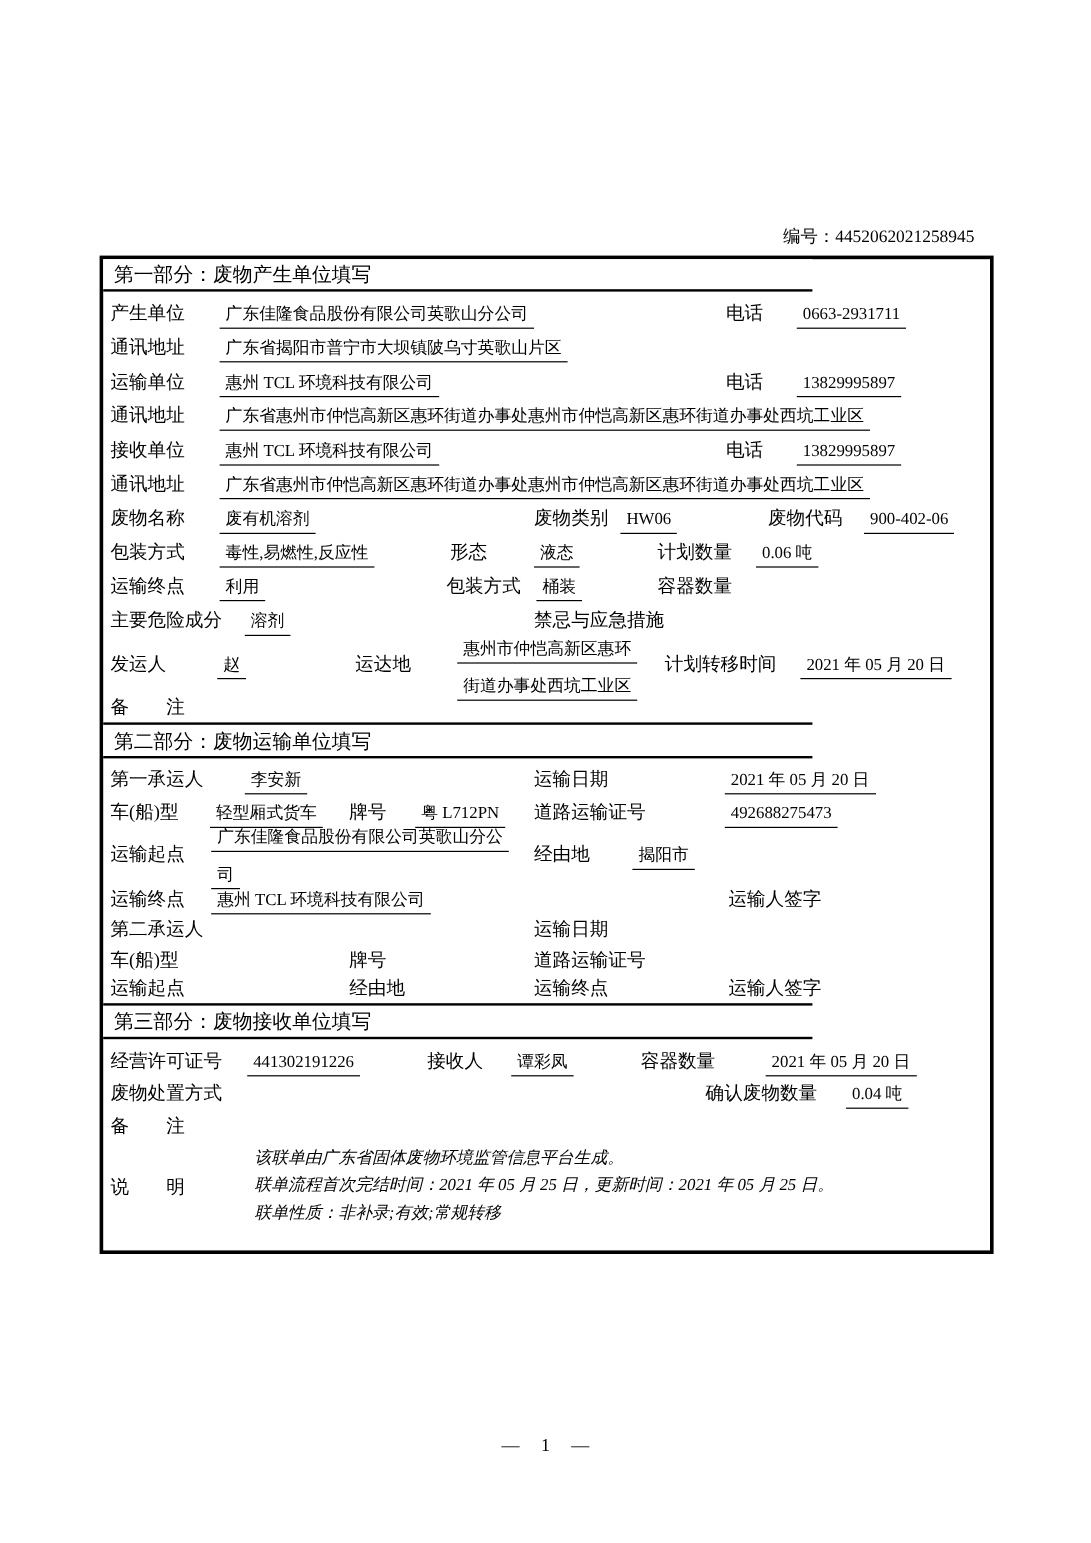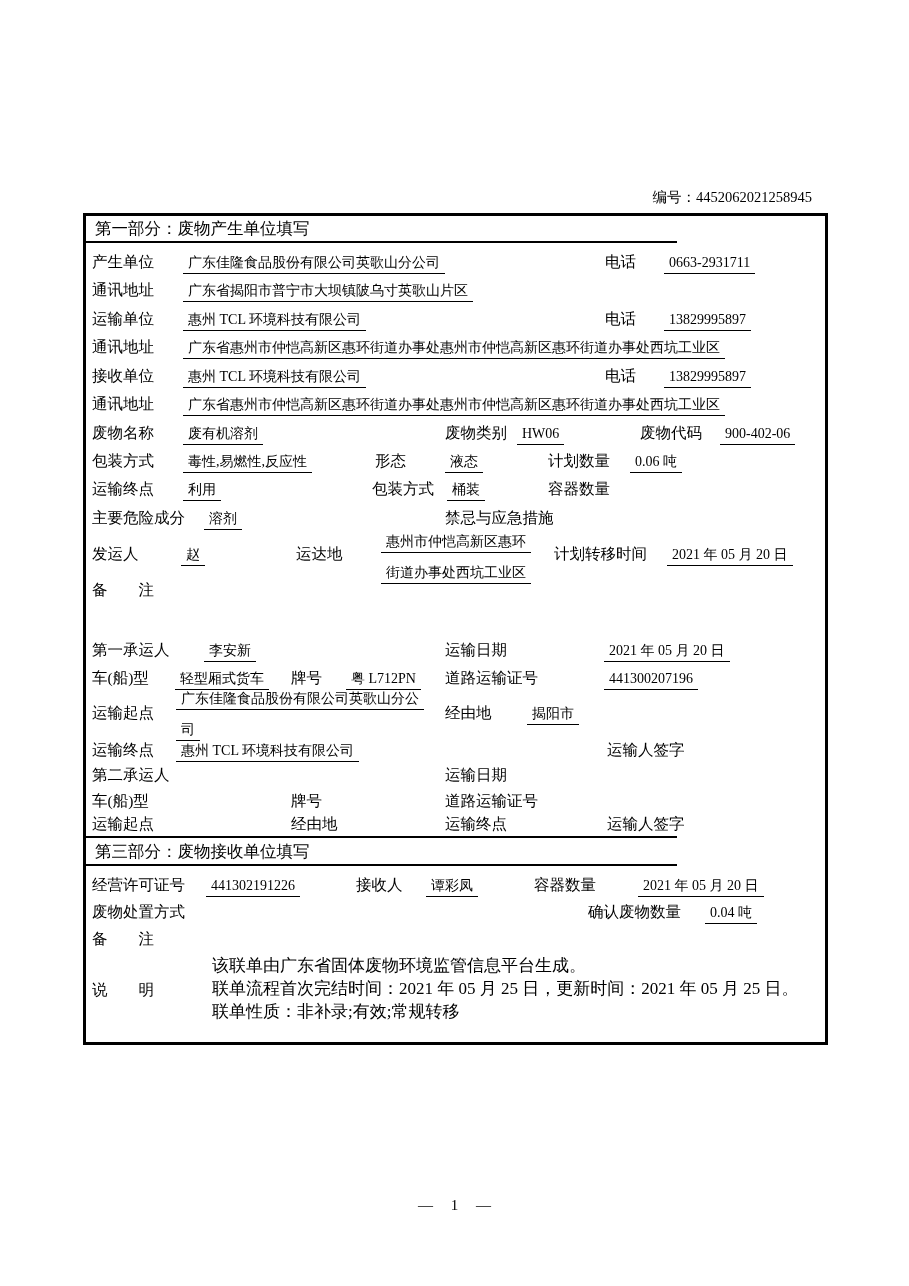--- a/index.html
+++ b/index.html
@@ -21,21 +21,21 @@
     padding-left:9px;font-size:16.5px;white-space:nowrap;background:#fff;
   }
   #p1h{top:216px;height:27px;line-height:26px;border-bottom:2px solid #000;}
   #p2h{top:602px;height:30px;line-height:28px;border-top:2px solid #000;border-bottom:2px solid #000;}
   #p3h{top:836px;height:30px;line-height:28px;border-top:2px solid #000;border-bottom:2px solid #000;}
   .lbl{position:absolute;font-size:15.5px;line-height:19px;white-space:nowrap;}
   .val{
     position:absolute;font-size:14px;line-height:17px;white-space:nowrap;
     border-bottom:1px solid #000;padding:0 5px 2px 5px;
   }
-  .note-line{position:absolute;font-size:17px;line-height:18px;white-space:nowrap;}
+  .note-line{position:absolute;font-size:14px;line-height:18px;white-space:nowrap;font-style:italic;}
   .footer{
     position:absolute;top:1197px;left:0;width:100%;text-align:center;
     font-size:15px;word-spacing:14px;white-space:nowrap;
   }
 </style>
 </head>
 <body>
 
 <div class="page">
 
@@ -96,32 +96,33 @@
   <span class="lbl" style="left:92px;top:544px">发运人</span>
   <span class="val" style="left:181px;top:546px">赵</span>
   <span class="lbl" style="left:296px;top:544px">运达地</span>
   <span class="val" style="left:381px;top:533px">惠州市仲恺高新区惠环</span>
   <span class="val" style="left:381px;top:564px">街道办事处西坑工业区</span>
   <span class="lbl" style="left:554px;top:544px">计划转移时间</span>
   <span class="val" style="left:667px;top:546px">2021 年 05 月 20 日</span>
 
   <span class="lbl" style="left:92px;top:580px">备　　注</span>
 
+  <div class="sech" id="p2h">第二部分：废物运输单位填写</div>
 
   <span class="lbl" style="left:92px;top:640px">第一承运人</span>
   <span class="val" style="left:204px;top:642px">李安新</span>
   <span class="lbl" style="left:445px;top:640px">运输日期</span>
   <span class="val" style="left:604px;top:642px">2021 年 05 月 20 日</span>
 
   <span class="lbl" style="left:92px;top:668px">车(船)型</span>
   <span class="val" style="left:175px;top:670px">轻型厢式货车</span>
   <span class="lbl" style="left:291px;top:668px">牌号</span>
   <span class="val" style="left:346px;top:670px">粤 L712PN</span>
   <span class="lbl" style="left:445px;top:668px">道路运输证号</span>
-  <span class="val" style="left:604px;top:670px">441300207196</span>
+  <span class="val" style="left:604px;top:670px">492688275473</span>
 
   <span class="lbl" style="left:92px;top:703px">运输起点</span>
   <span class="val" style="left:176px;top:690px">广东佳隆食品股份有限公司英歌山分公</span>
   <span class="val" style="left:176px;top:721px">司</span>
   <span class="lbl" style="left:445px;top:703px">经由地</span>
   <span class="val" style="left:527px;top:705px">揭阳市</span>
 
   <span class="lbl" style="left:92px;top:740px">运输终点</span>
   <span class="val" style="left:176px;top:742px">惠州 TCL 环境科技有限公司</span>
   <span class="lbl" style="left:607px;top:740px">运输人签字</span>

